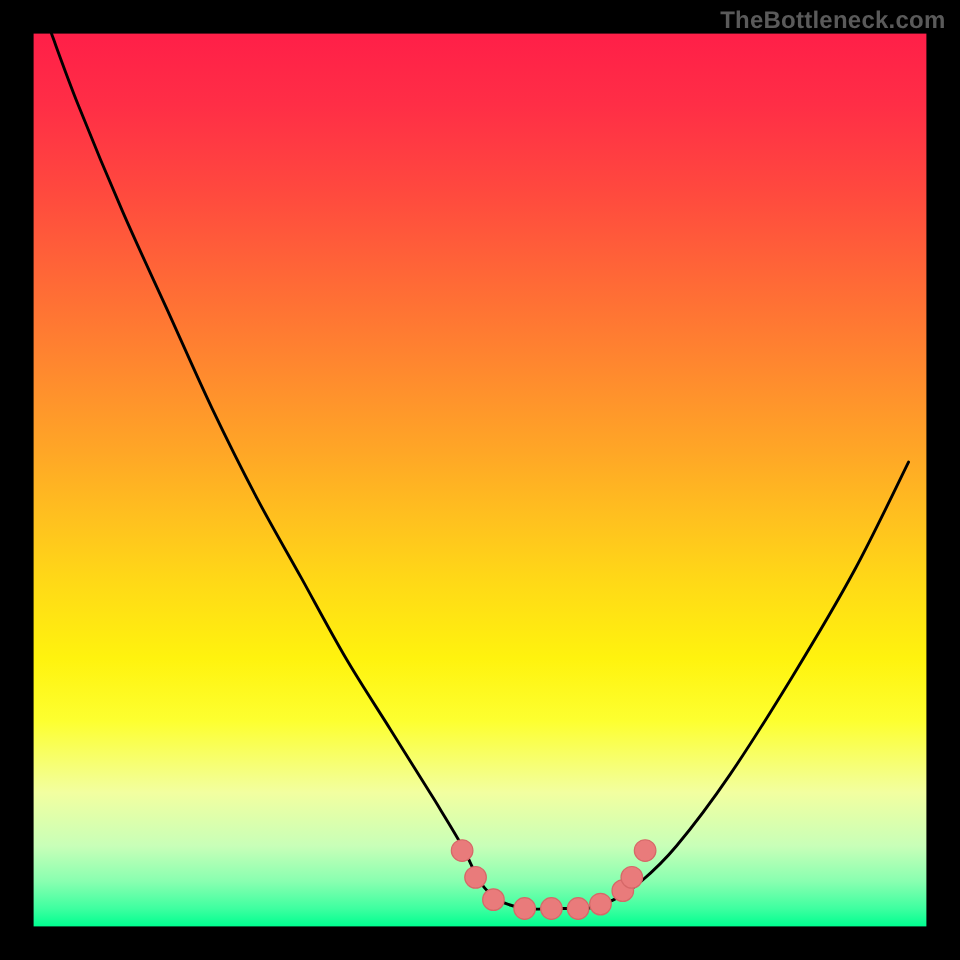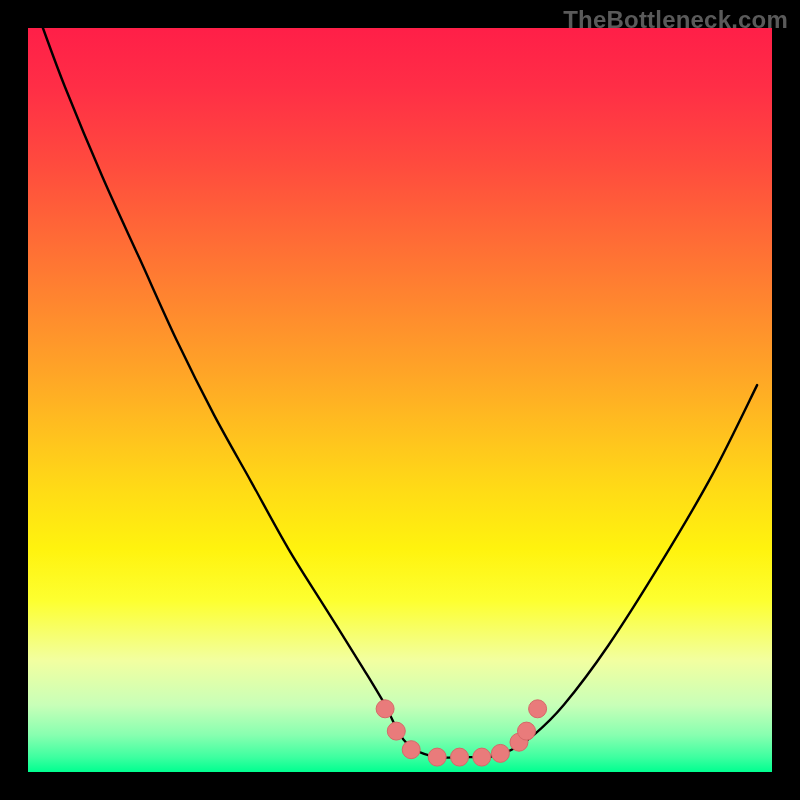--- a/index.html
+++ b/index.html
@@ -42,21 +42,21 @@
       #88ffb0 95%,
       #3effa0 98%,
       #00ff90 100%
     );
   }
   .watermark {
     position: absolute;
     top: 6px;
     right: 12px;
     color: #5a5a5a;
-    font-size: 24px;
+    font-size: 20px;
     font-weight: 600;
     letter-spacing: 0.2px;
     user-select: none;
   }
   svg.curve {
     position: absolute;
     left: 0;
     top: 0;
     width: 744px;
     height: 744px;

